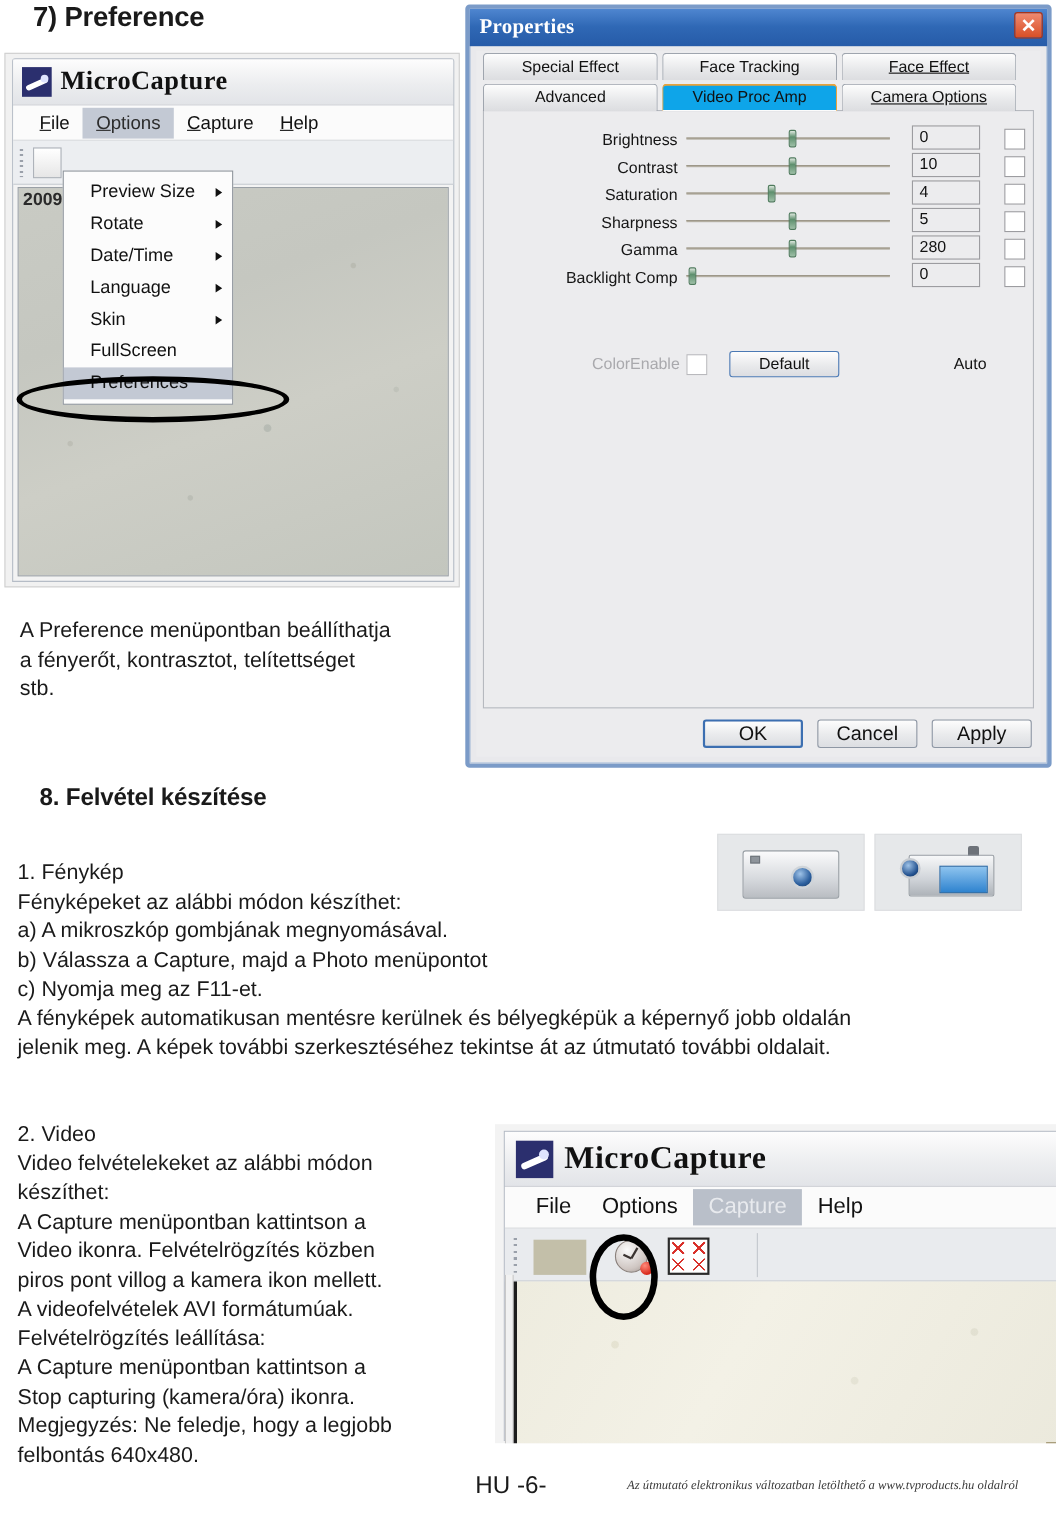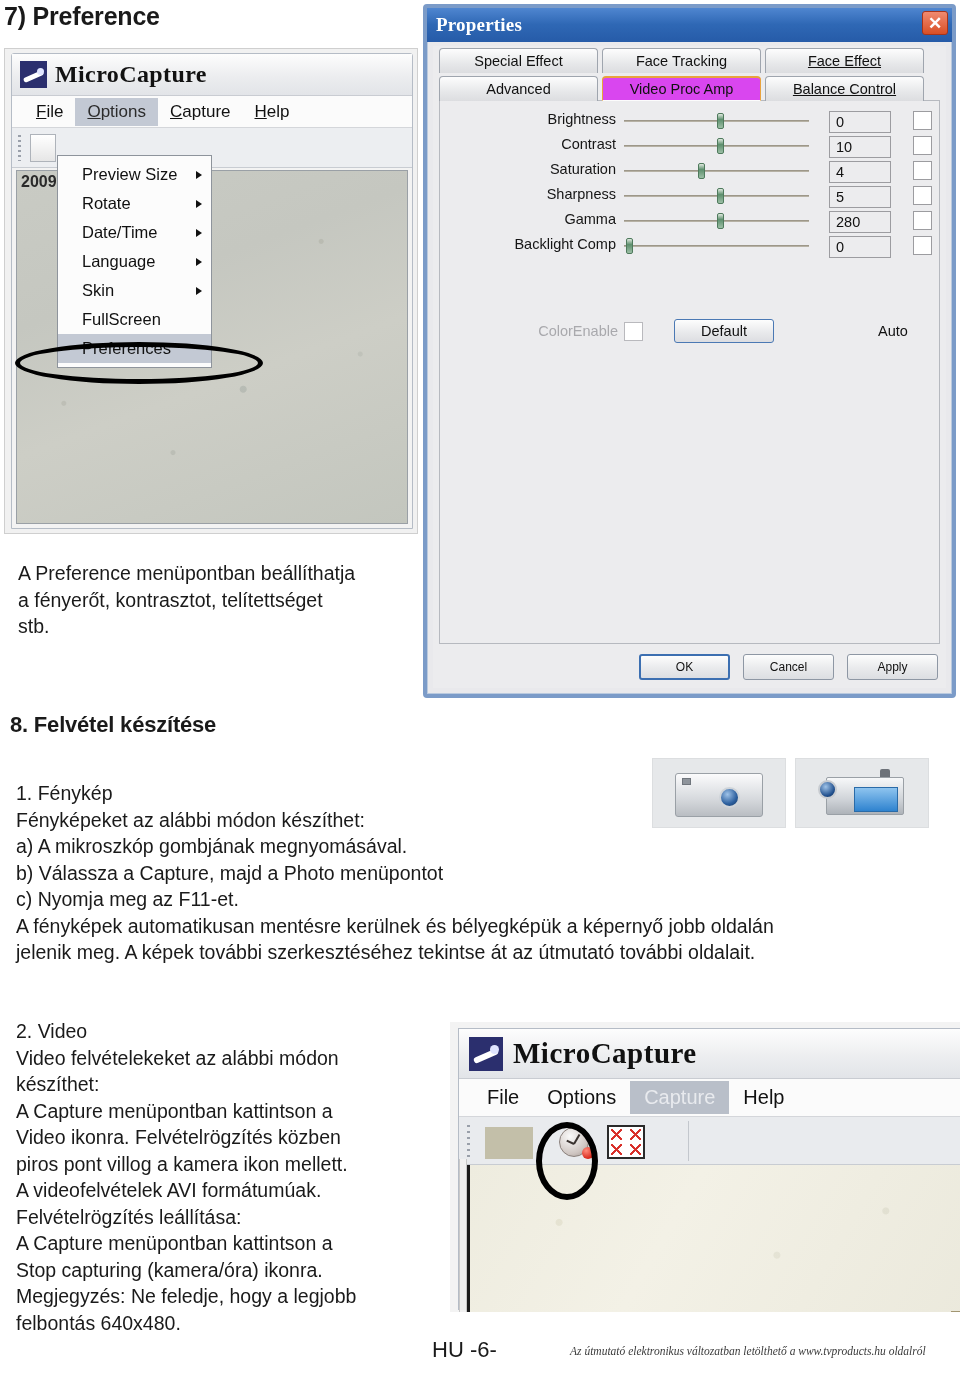--- a/index.html
+++ b/index.html
@@ -13,20 +13,21 @@
   }
   #page { position: relative; width: 960px; height: 1377px; background:#fff; }
 
   
   .h-section {
     position: absolute;
     font-weight: bold;
     font-size: 25px;
     letter-spacing: -0.2px;
     color: #1a1a1a;
+    margin-left: 26px;
   }
   #sec7 { left: 4px; top: 2px; }
   #sec8 { left: 10px; top: 712px; font-size: 22px; }
 
   
   .body-text {
     position: absolute;
     font-size: 19.5px;
     line-height: 26.5px;
     color: #1a1a1a;
@@ -167,31 +168,31 @@
     flex:1; margin-right:4px;
     background:linear-gradient(#fdfdfd,#e7e8ea 60%,#dcdde0);
     border:1px solid #9fa5ae; border-bottom:none;
     border-radius:4px 4px 0 0;
     font-size:14.5px; color:#111;
     display:flex; align-items:center; justify-content:center;
     white-space:nowrap;
   }
   .tab:last-child { margin-right:16px;text-decoration:underline; }
   .tab.active {
-    background:#d946ef;
+    background:#0ea5e9;
     border:1px solid #e8a33d; border-bottom:1px solid #fcfcfc;
     border-top-width:2px;
   }
   .panel {
     position:absolute; left:6px; top:54px; right:6px; bottom:44px;
     background:#ececee; border:1px solid #b6b9bf;
   }
   .ctrl-rows { position:absolute; left:0; top:10px; right:0; }
   .crow {
-    height:25px; display:flex; align-items:flex-start; margin-bottom:0px;
+    height:25px; display:flex; align-items:flex-end; margin-bottom:0px;
   }
   .crow .lbl {
     width:184px; text-align:right; padding-right:8px;
     font-size:14.5px; color:#151515; white-space:nowrap;
   }
   .crow.dim .lbl { color:#a9a9ad; }
   .slider {
     position:relative; width:185px; height:20px; flex:0 0 auto;
   }
   .slider .track {
@@ -229,37 +230,37 @@
     display:flex; align-items:center;
   }
   .bottomrow .celabel {
     width:184px; text-align:right; padding-right:6px;
     font-size:14.5px; color:#a9a9ad; white-space:nowrap;
   }
   .bottomrow .cebox {
     width:19px; height:19px; background:#fff; border:1px solid #b9b9bd;
   }
   .defbtn {
-    margin-left:31px; width:100px; height:24px;
+    margin-left:20px; width:100px; height:24px;
     background:linear-gradient(#fdfdfd,#e9eaec 55%,#dcdde1);
     border:1px solid #4b79b4; border-radius:3px;
     font-size:14.5px; color:#111;
     display:flex; align-items:center; justify-content:center;
   }
   .bottomrow .autolbl {
     margin-left:104px; font-size:14.5px; color:#111;
   }
   .btnrow {
     position:absolute; right:8px; bottom:8px; display:flex; gap:13px;
   }
   .dlgbtn {
     width:91px; height:26px;
     background:linear-gradient(#fdfdfd,#eaebed 52%,#dcdee2);
     border:1px solid #8e97a4; border-radius:3px;
-    font-size:12px; color:#111;
+    font-size:18px; color:#111;
     display:flex; align-items:center; justify-content:center;
   }
   .dlgbtn.primary { border:2px solid #3c6fb1; }
 
   
   .thumb {
     position:absolute; width:134px; height:70px;
     background:#e6e8ea; border:1px solid #dcdee0;
     overflow:hidden;
   }
@@ -493,21 +494,21 @@
 
       <div class="tabrow r1">
         <div class="tab">Special Effect</div>
         <div class="tab">Face Tracking</div>
         <div class="tab">Face Effect</div>
       </div>
 
       <div class="tabrow r2">
         <div class="tab">Advanced</div>
         <div class="tab active">Video Proc Amp</div>
-        <div class="tab">Balance Control</div>
+        <div class="tab">Camera Options</div>
       </div>
 
       <div class="panel">
         <div class="ctrl-rows">
 
           <div class="crow">
             <div class="lbl">Brightness</div>
             <div class="slider">
               <div class="track"></div>
               <div class="thumb" style="left:50%"></div>

